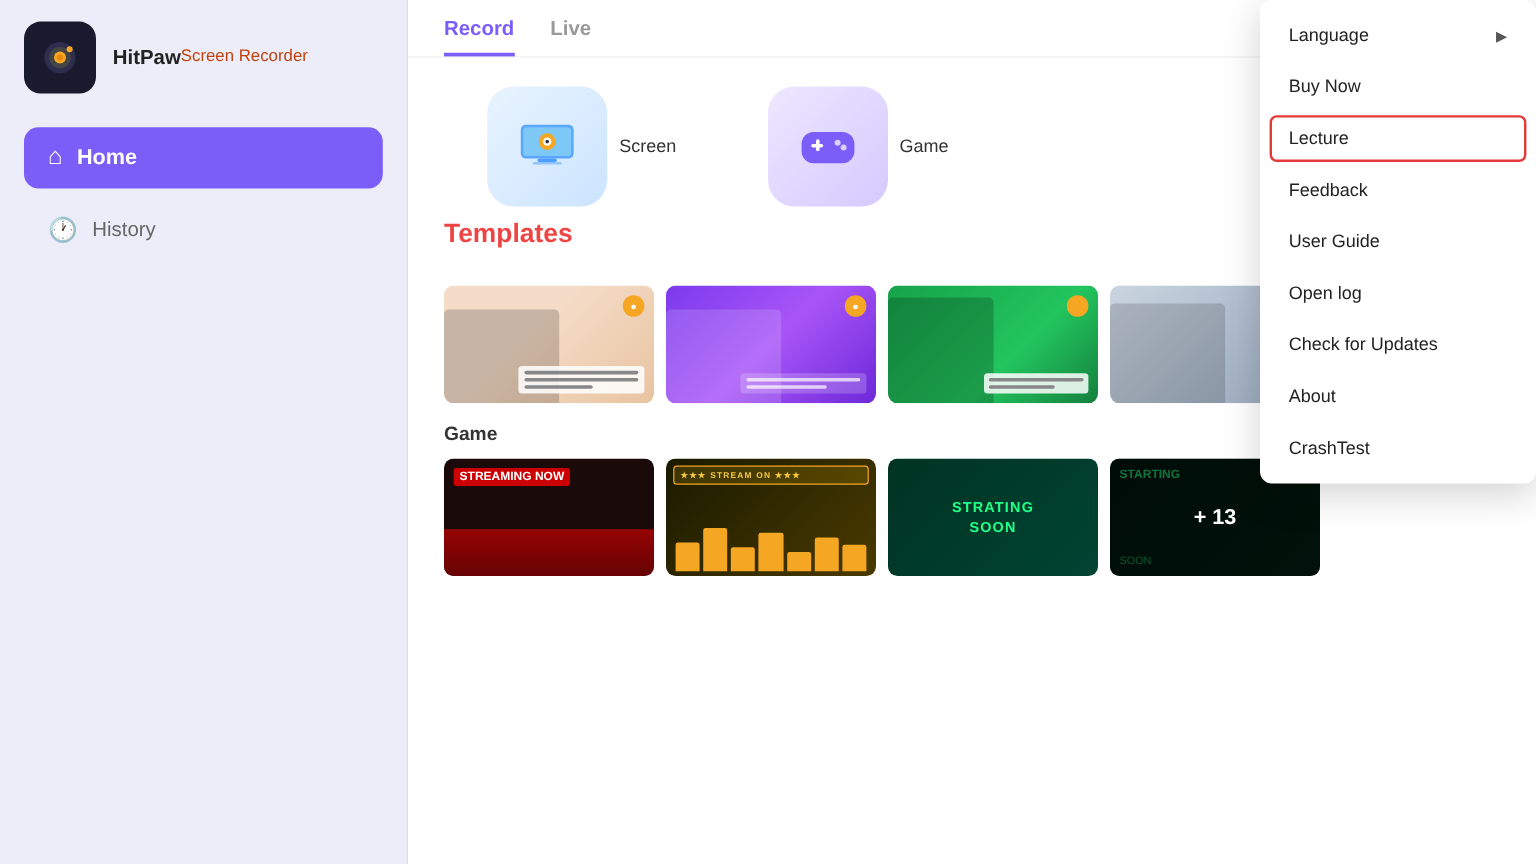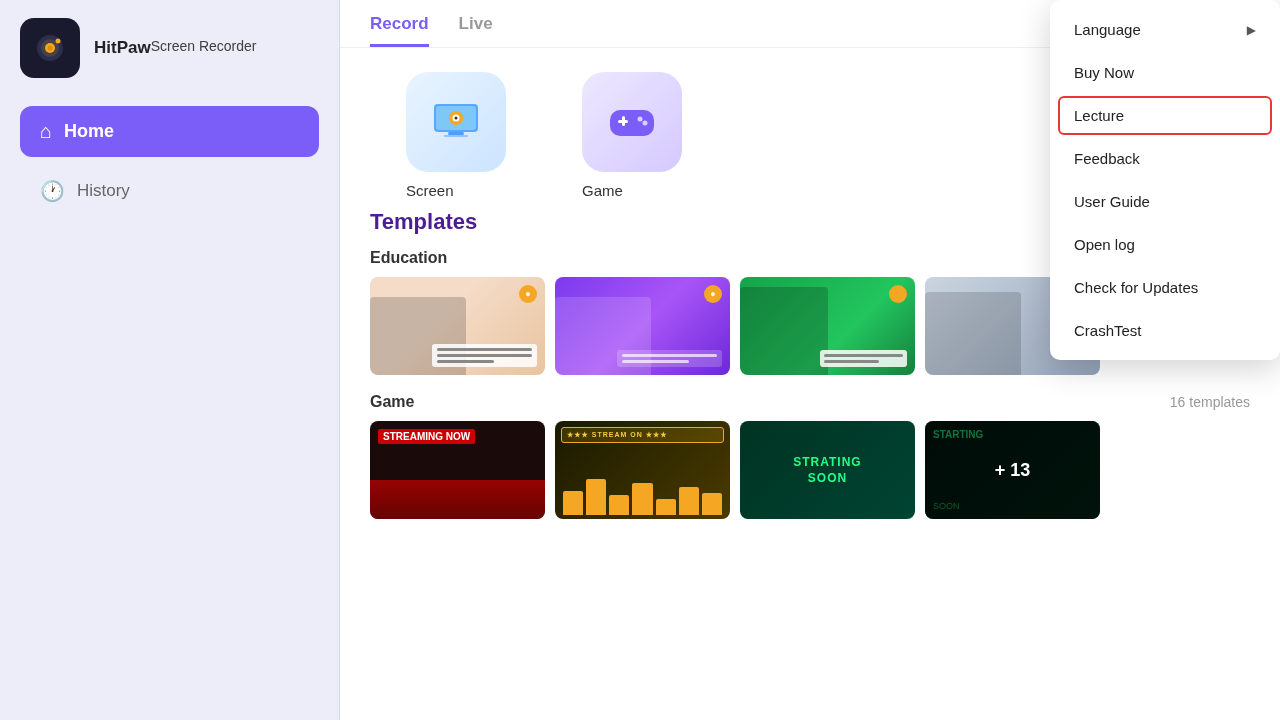--- a/index.html
+++ b/index.html
@@ -45,21 +45,21 @@
     .app-name {
       display: flex;
     }
     .app-name-title {
       font-size: 17px;
       font-weight: 700;
       color: #222;
     }
     .app-name-sub {
       font-size: 14px;
-      color: #404040;
+      color: #c2410c;
     }
     .sidebar-nav {
       padding: 10px 20px;
       display: flex;
       flex-direction: column;
       gap: 8px;
     }
     .nav-home {
       background: #7b5ef8;
       border-radius: 12px;
@@ -128,22 +128,22 @@
 
     
     .record-modes {
       display: flex;
       align-items: flex-start;
       padding: 24px 30px 10px;
       gap: 40px;
     }
     .mode-item {
       display: flex;
-      flex-direction: column;
-      align-items: flex-start;
+      flex-direction: row;
+      align-items: center;
       gap: 10px;
       cursor: pointer;
       padding-left: 36px;
     }
     .mode-icon-wrap {
       width: 100px;
       height: 100px;
       border-radius: 22px;
       display: flex;
       align-items: center;
@@ -160,22 +160,22 @@
 
     
     .templates-section {
       padding: 0 30px;
       flex: 1;
       overflow-y: auto;
     }
     .templates-title {
       font-size: 22px;
       font-weight: 700;
-      color: #4c1d95;
-      margin-bottom: 14px;
+      color: #ef4444;
+      margin-bottom: 30px;
     }
 
     .template-category {
       margin-bottom: 18px;
     }
     .category-header {
       display: flex;
       justify-content: space-between;
       align-items: center;
       margin-bottom: 10px;
@@ -381,24 +381,20 @@
       </div>
       <span class="mode-label">Game</span>
     </div>
 
   </div>
 
   <div class="templates-section">
     <div class="templates-title">Templates</div>
 
     <div class="template-category">
-      <div class="category-header">
-        <span class="category-name">Education</span>
-        <span class="category-count">1 &gt;</span>
-      </div>
       <div class="template-thumbs">
 
         <div class="thumb thumb-edu1">
           <div class="thumb-person"></div>
           <div class="thumb-text-block">
             <div class="thumb-text-line"></div>
             <div class="thumb-text-line"></div>
             <div class="thumb-text-line" style="width:60%"></div>
           </div>
           <div style="position:absolute;top:8px;right:8px;width:18px;height:18px;background:#f5a623;border-radius:50%;display:flex;align-items:center;justify-content:center;">
@@ -493,17 +489,20 @@
     <div class="dropdown-item">
       <span>User Guide</span>
     </div>
     <div class="dropdown-item">
       <span>Open log</span>
     </div>
     <div class="dropdown-item">
       <span>Check for Updates</span>
     </div>
     <div class="dropdown-item">
+      <span>About</span>
+    </div>
+    <div class="dropdown-item">
       <span>CrashTest</span>
     </div>
   </div>
 
 </div>
 
 </body></html>

